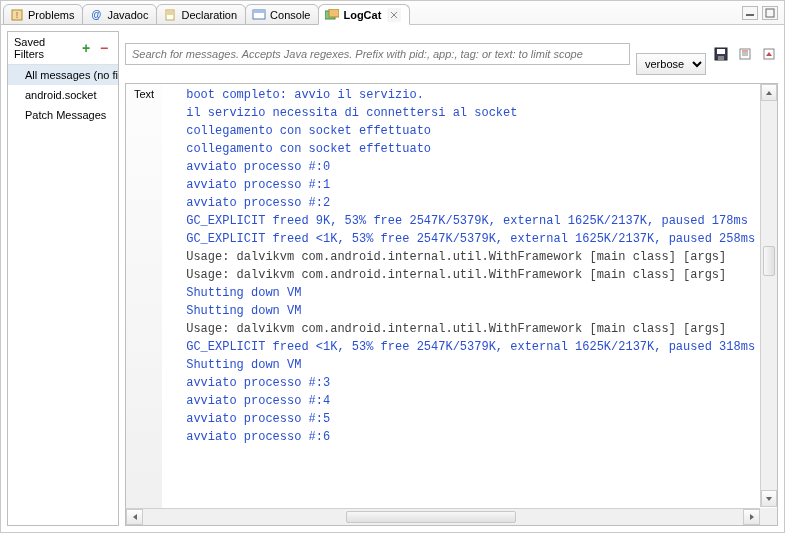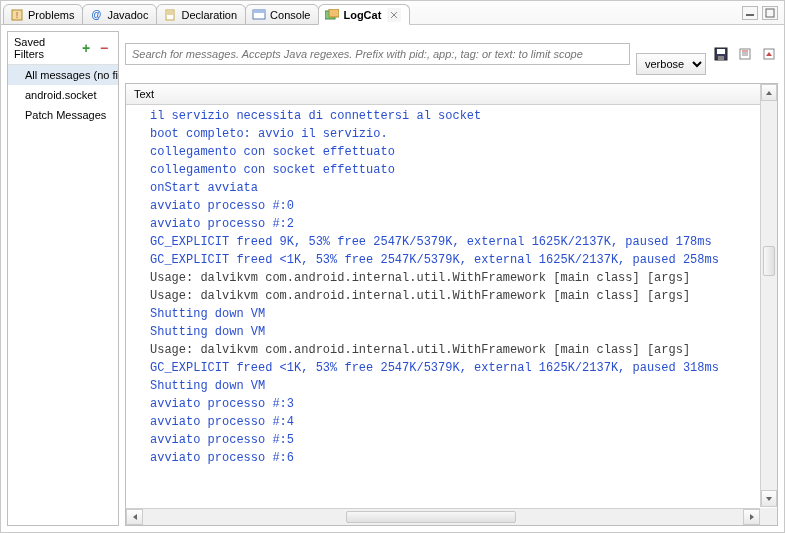--- a/index.html
+++ b/index.html
@@ -154,21 +154,21 @@
   align-items: center;
   justify-content: center;
   cursor: pointer;
 }
 .log-area {
   flex: 1;
   border: 1px solid #bebebe;
   position: relative;
   overflow: hidden;
   display: flex;
-  flex-direction: column;
+  flex-direction: row;
 }
 .log-header {
   background: linear-gradient(#fdfdfd,#f0f0f0);
   border-bottom: 1px solid #d0d0d0;
   padding: 4px 8px;
   font-size: 11px;
 }
 .log-body {
   flex: 1;
   overflow: hidden;
@@ -345,26 +345,26 @@
           <svg width="14" height="14">
             <rect x="2" y="2" width="10" height="10" fill="none" stroke="#888"></rect>
             <polygon points="7,5 4,9 10,9" fill="#c94a4a"></polygon>
           </svg>
         </span>
     </div>
 
     <div class="log-area">
       <div class="log-header">Text</div>
       <div class="log-body" id="log-body">
+          <div class="log-line c-blue">boot completo: avvio il servizio.</div>
           <div class="log-line c-blue">il servizio necessita di connettersi al socket</div>
-          <div class="log-line c-blue">boot completo: avvio il servizio.</div>
           <div class="log-line c-blue">collegamento con socket effettuato</div>
           <div class="log-line c-blue">collegamento con socket effettuato</div>
-          <div class="log-line c-blue">onStart avviata</div>
           <div class="log-line c-blue">avviato processo #:0</div>
+          <div class="log-line c-blue">avviato processo #:1</div>
           <div class="log-line c-blue">avviato processo #:2</div>
           <div class="log-line c-blue">GC_EXPLICIT freed 9K, 53% free 2547K/5379K, external 1625K/2137K, paused 178ms</div>
           <div class="log-line c-blue">GC_EXPLICIT freed &lt;1K, 53% free 2547K/5379K, external 1625K/2137K, paused 258ms</div>
           <div class="log-line c-orange">Usage: dalvikvm com.android.internal.util.WithFramework [main class] [args]</div>
           <div class="log-line c-orange">Usage: dalvikvm com.android.internal.util.WithFramework [main class] [args]</div>
           <div class="log-line c-blue">Shutting down VM</div>
           <div class="log-line c-blue">Shutting down VM</div>
           <div class="log-line c-orange">Usage: dalvikvm com.android.internal.util.WithFramework [main class] [args]</div>
           <div class="log-line c-blue">GC_EXPLICIT freed &lt;1K, 53% free 2547K/5379K, external 1625K/2137K, paused 318ms</div>
           <div class="log-line c-blue">Shutting down VM</div>

